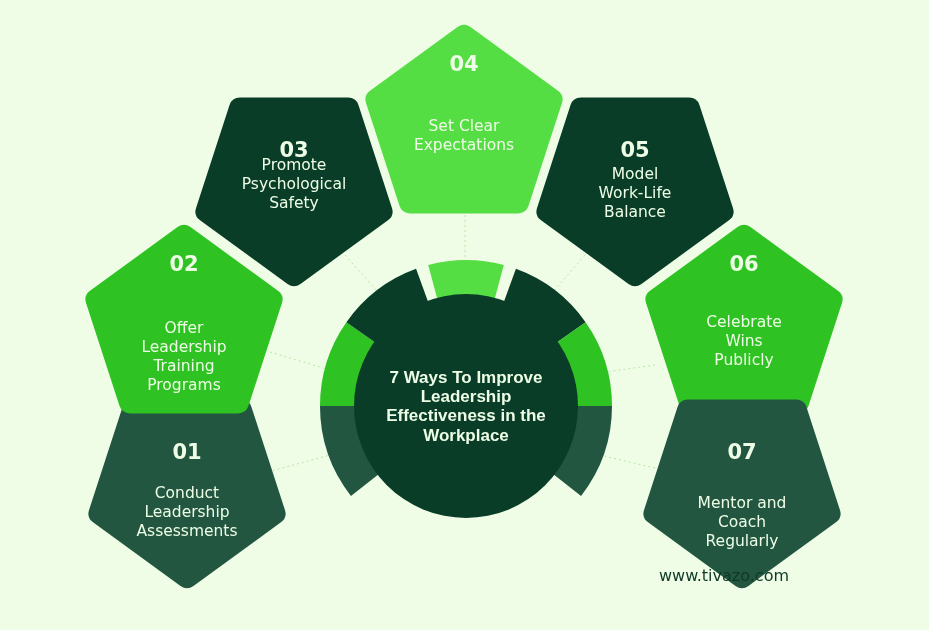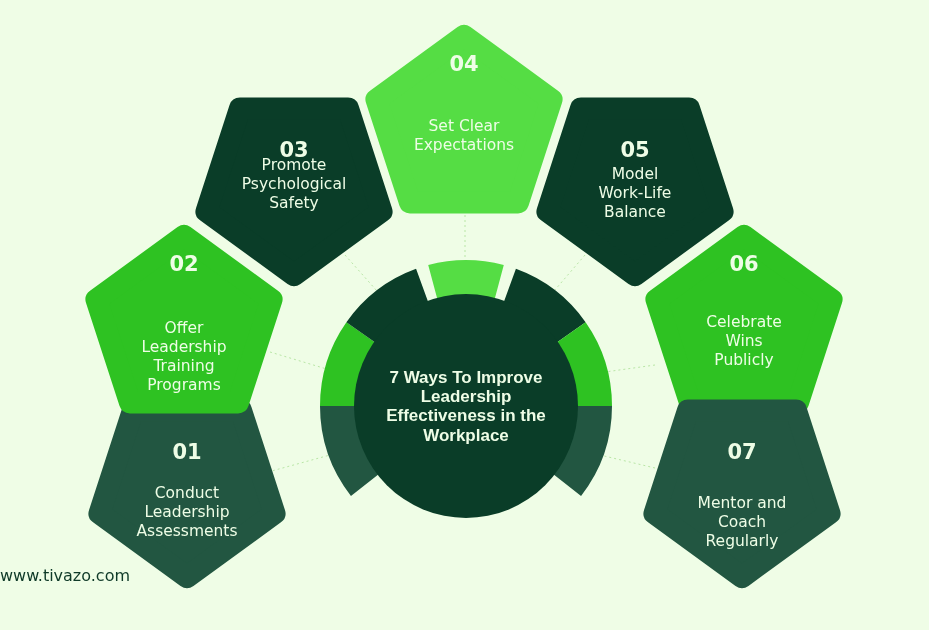--- a/index.html
+++ b/index.html
@@ -2,21 +2,21 @@
 <html><head>
 <meta charset="utf-8">
 <style>
   html, body { margin: 0; padding: 0; }
   body { width: 929px; height: 630px; background: #effde6; position: relative; overflow: hidden;
          font-family: "Liberation Sans", sans-serif; }
   svg.diagram { position: absolute; left: 0; top: 0; }
   .pent-num { font-family: "DejaVu Sans", sans-serif; font-weight: bold; font-size: 21px; fill: #eefde6; text-anchor: middle; }
   .pent-label { font-family: "DejaVu Sans", sans-serif; font-size: 15.5px; fill: #eefde6; text-anchor: middle; }
   .center-title { font-family: "Liberation Sans", sans-serif; font-weight: bold; font-size: 17px; fill: #eefde6; text-anchor: middle; }
-  .footer { position: absolute; left: 0; width: 789px; top: 566px; text-align: left;
+  .footer { position: absolute; left: 0; width: 789px; top: 566px; text-align: right;
             font-family: "DejaVu Sans", sans-serif; font-size: 16px; color: #0f3a28; }
   .connector { stroke: #b9e6a6; stroke-width: 1; stroke-dasharray: 2 3; fill: none; }
 </style>
 </head>
 <body>
 
 <svg class="diagram" width="929" height="630" viewBox="0 0 929 630">
 
   <g>
     <line class="connector" x1="268" y1="472" x2="330" y2="455"></line>

